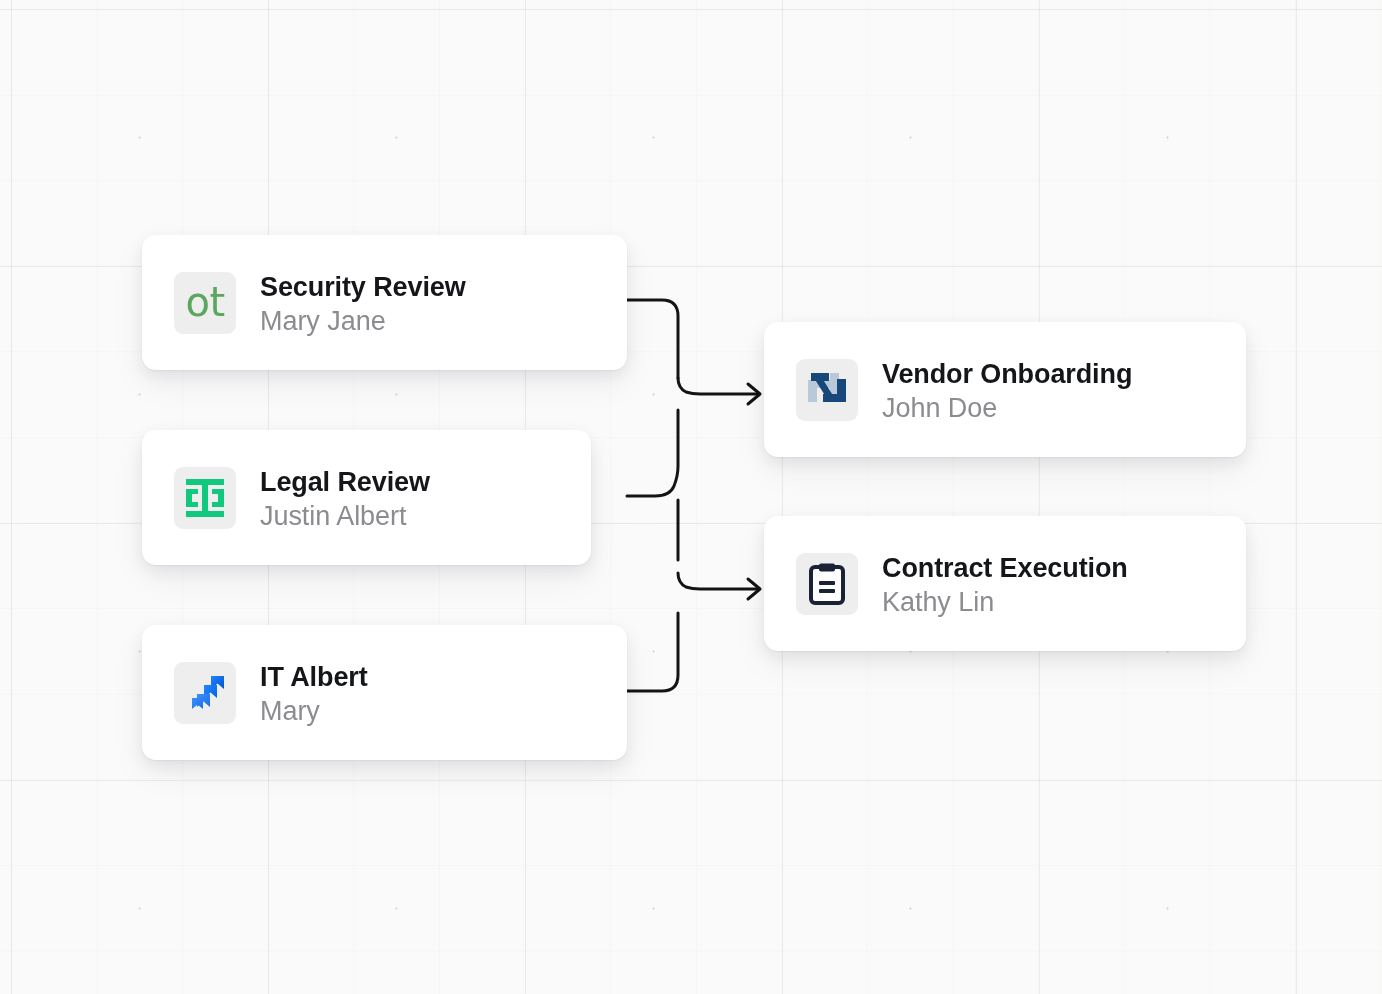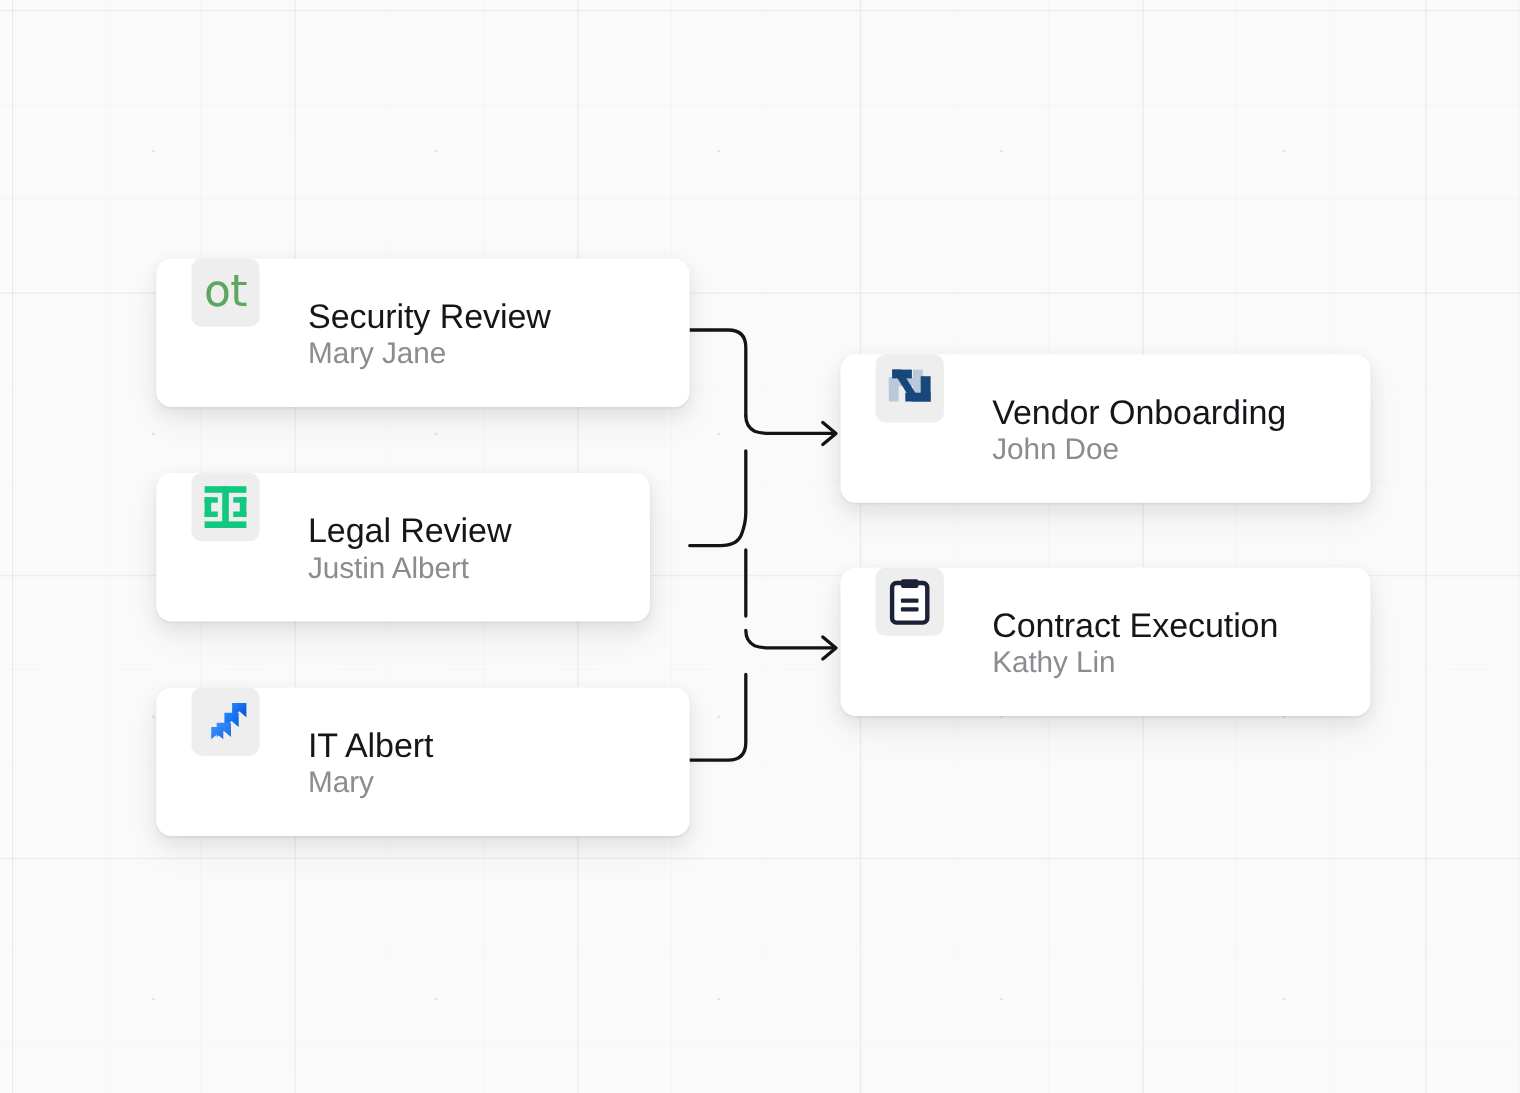--- a/index.html
+++ b/index.html
@@ -60,28 +60,28 @@
     width: 1382px;
     height: 994px;
     overflow: visible;
     z-index: 3;
   }
 
   .node {
     position: absolute;
     box-sizing: border-box;
     display: flex;
+    align-items: center;
     background: #ffffff;
     border-radius: 14px;
     box-shadow:
       0 1px 2px rgba(16,24,40,0.05),
       0 6px 16px rgba(16,24,40,0.07),
       0 14px 34px rgba(16,24,40,0.055);
     z-index: 5;
-    gap: 20px;
   }
 
   .node-icon {
     width: 62px;
     height: 62px;
     min-width: 62px;
     margin-left: 32px;
     border-radius: 9px;
     background: #eeeeee;
     display: flex;
@@ -92,24 +92,24 @@
 
   .node-text {
     margin-left: 24px;
     display: flex;
     flex-direction: column;
     justify-content: center;
     min-width: 0;
   }
 
   .node-title {
-    font-size: 31px;
+    font-size: 27px;
     line-height: 31px;
     color: #14161a;
-    font-weight: 400;
+    font-weight: 700;
     letter-spacing: -0.1px;
     white-space: nowrap;
   }
 
   .node-sub {
     margin-top: 6px;
     font-size: 27px;
     line-height: 24px;
     color: #8b8b90;
     font-weight: 400;

